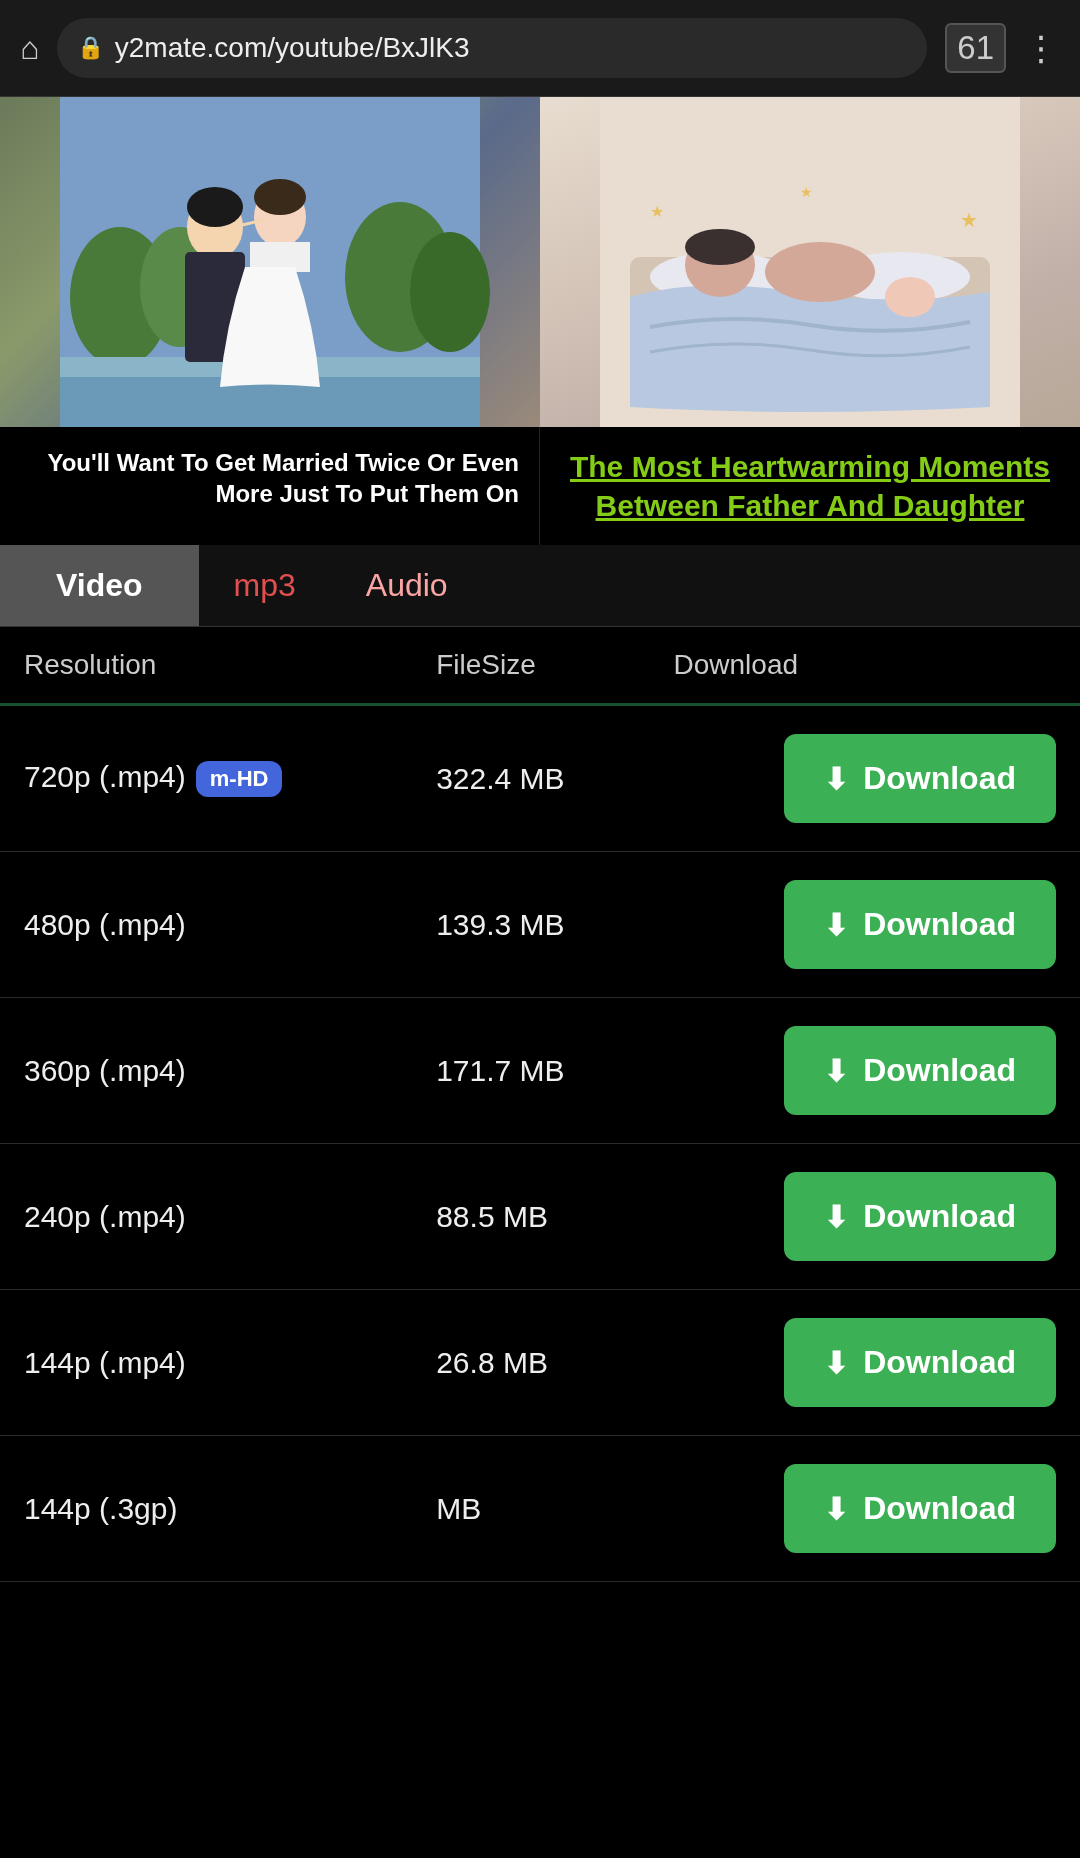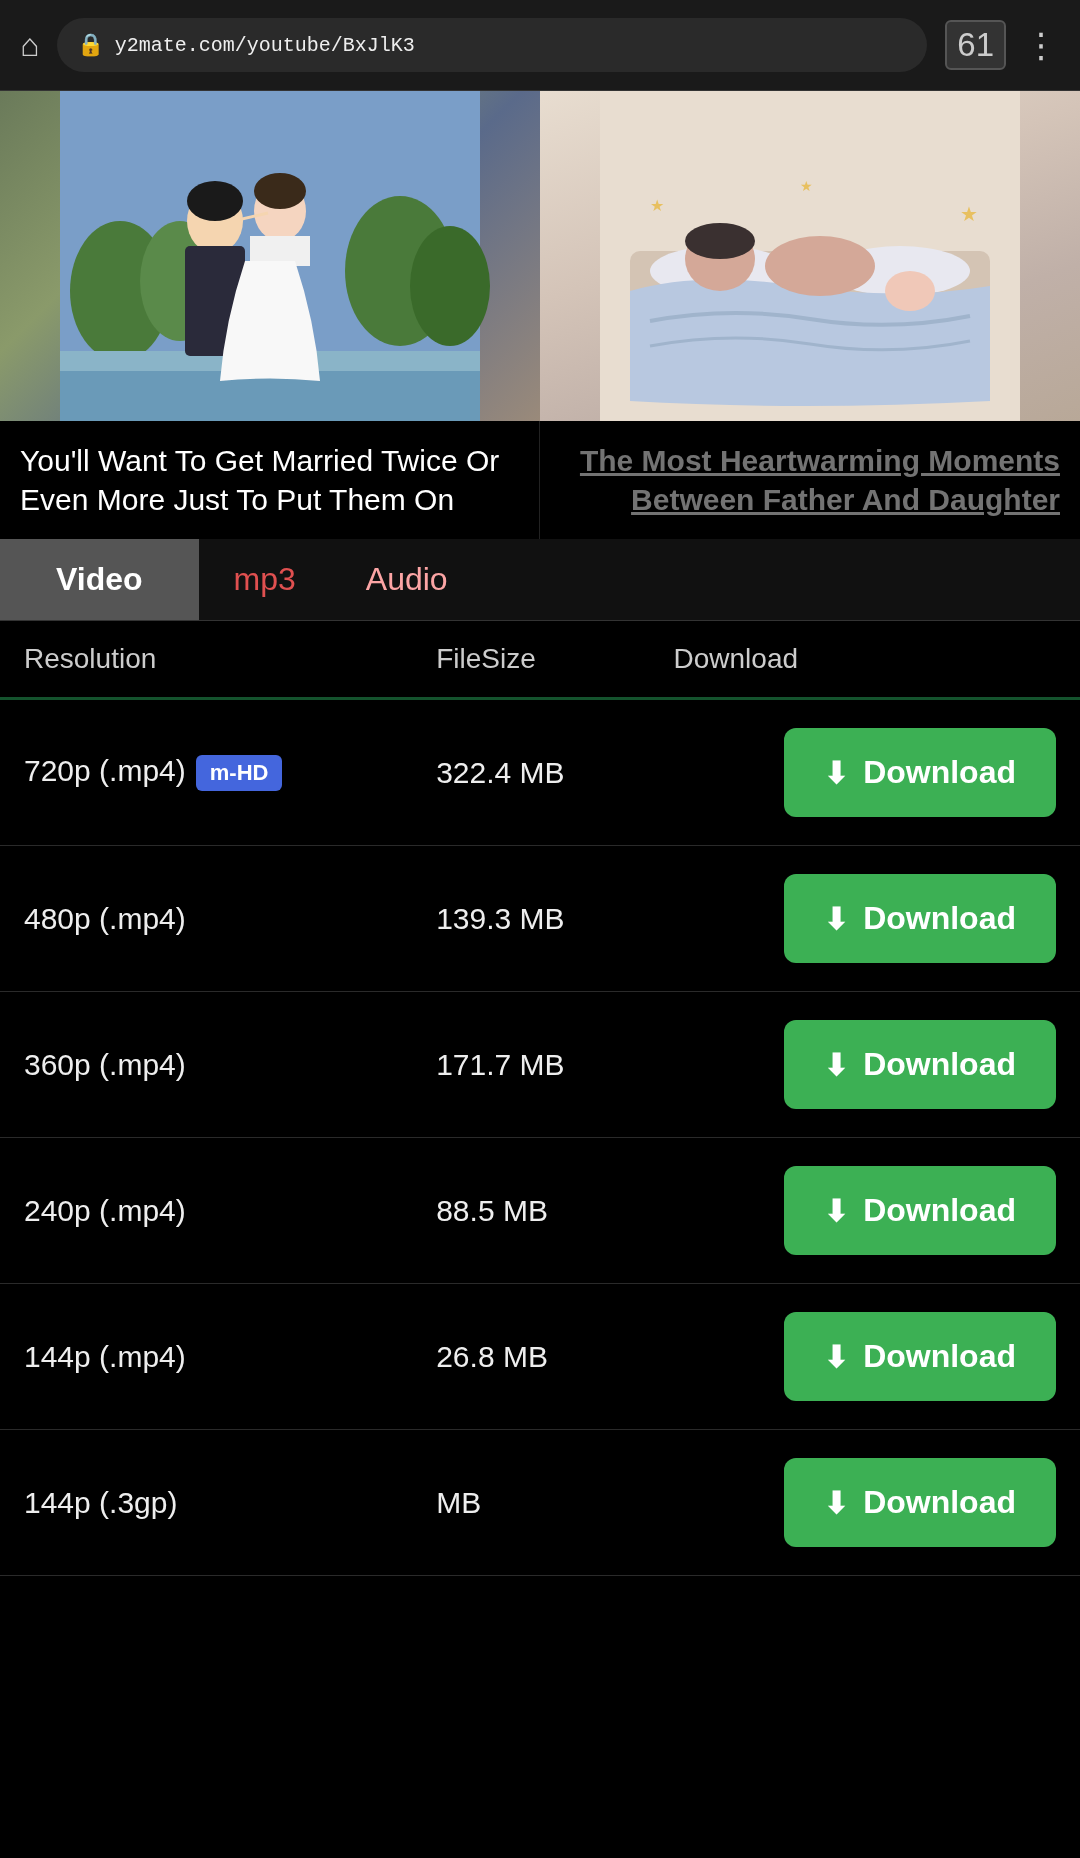--- a/index.html
+++ b/index.html
@@ -33,22 +33,22 @@
       display: flex;
       align-items: center;
       gap: 10px;
     }
     .browser-lock-icon {
       color: #ccc;
       font-size: 22px;
     }
     .browser-url-text {
       color: #eee;
-      font-size: 20px;
-      font-family: Liberation Mono, monospace;
+      font-size: 28px;
+      font-family: Liberation Sans, sans-serif;
     }
     .browser-tab-count {
       background: #333;
       color: #ccc;
       border: 2px solid #555;
       border-radius: 6px;
       padding: 4px 10px;
       font-size: 33px;
     }
     .browser-menu-icon {
@@ -102,30 +102,30 @@
       width: 50%;
       padding: 20px 20px;
       border-right: 1px solid #222;
     }
     .title-right {
       width: 50%;
       padding: 20px 20px;
     }
     .title-left-text {
       color: #fff;
+      font-size: 24px;
+      font-weight: bold;
+      text-align: right;
+      line-height: 1.3;
+    }
+    .title-right-text {
+      color: #84cc16;
       font-size: 30px;
-      font-weight: normal;
-      text-align: left;
-      line-height: 1.3;
-    }
-    .title-right-text {
-      color: #737373;
-      font-size: 30px;
-      font-weight: bold;
-      text-align: right;
+      font-weight: bold;
+      text-align: center;
       text-decoration: underline;
       line-height: 1.3;
     }
 
     
     .tabs-bar {
       display: flex;
       align-items: center;
       background: #111;
       padding: 0 0 0 0;
@@ -182,21 +182,21 @@
     .col-download {
       text-align: right;
     }
     .badge-mhd {
       display: inline-block;
       background: #4466dd;
       color: #fff;
       font-size: 22px;
       font-weight: bold;
       padding: 5px 14px;
-      border-radius: 6px;
+      border-radius: 12px;
       margin-left: 10px;
       vertical-align: middle;
     }
     .download-btn {
       background: #3cb054;
       color: #fff;
       border: none;
       border-radius: 12px;
       padding: 26px 40px;
       font-size: 32px;

